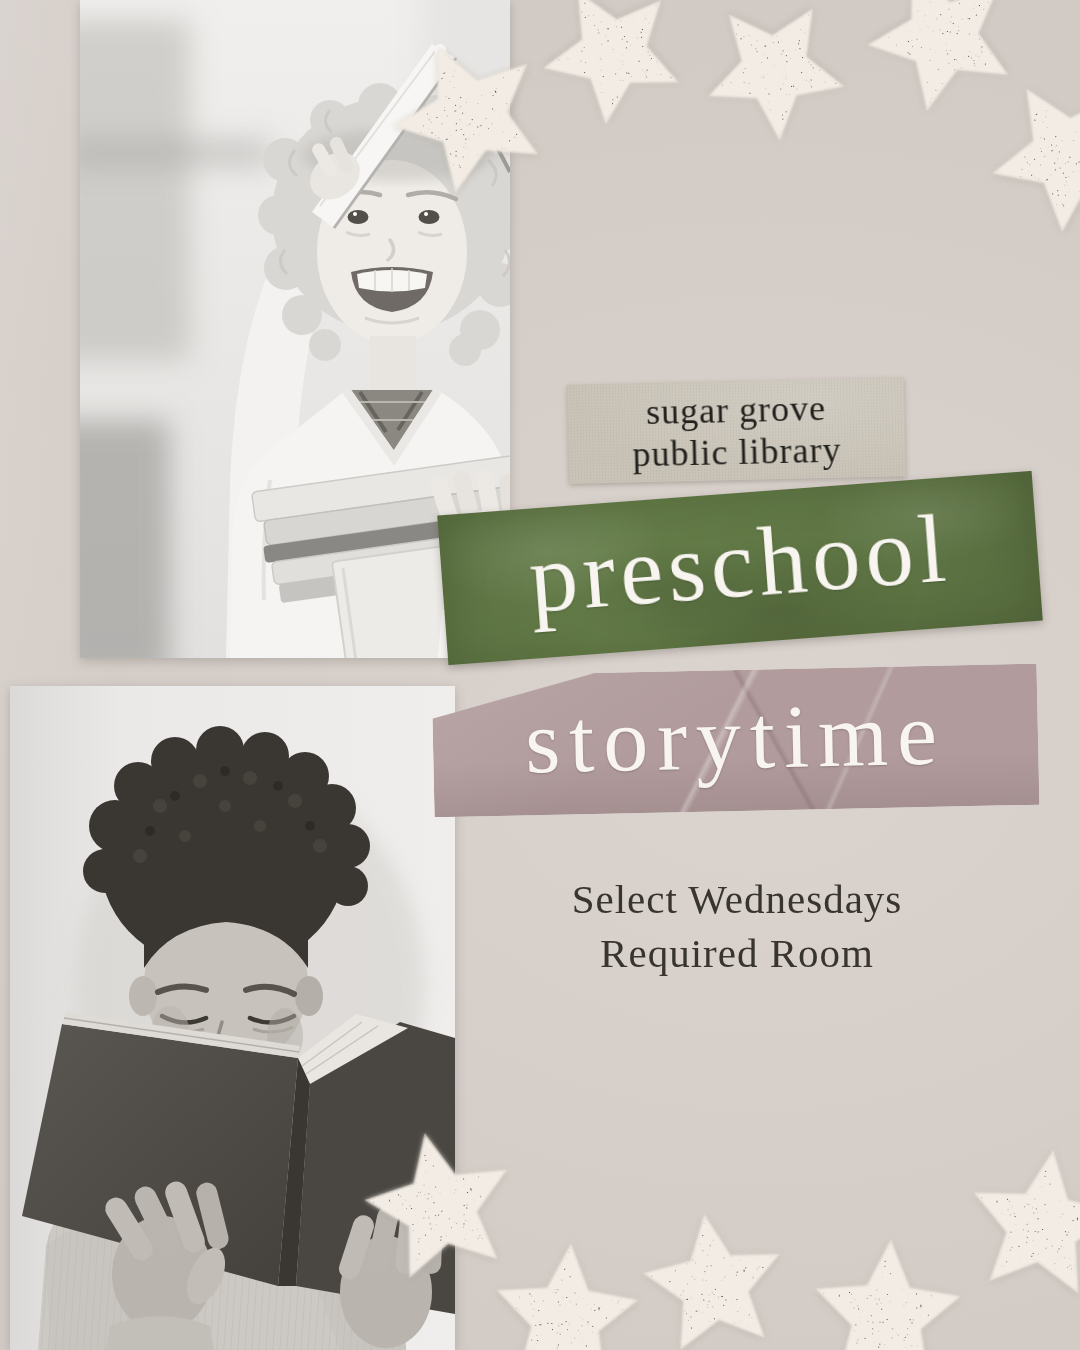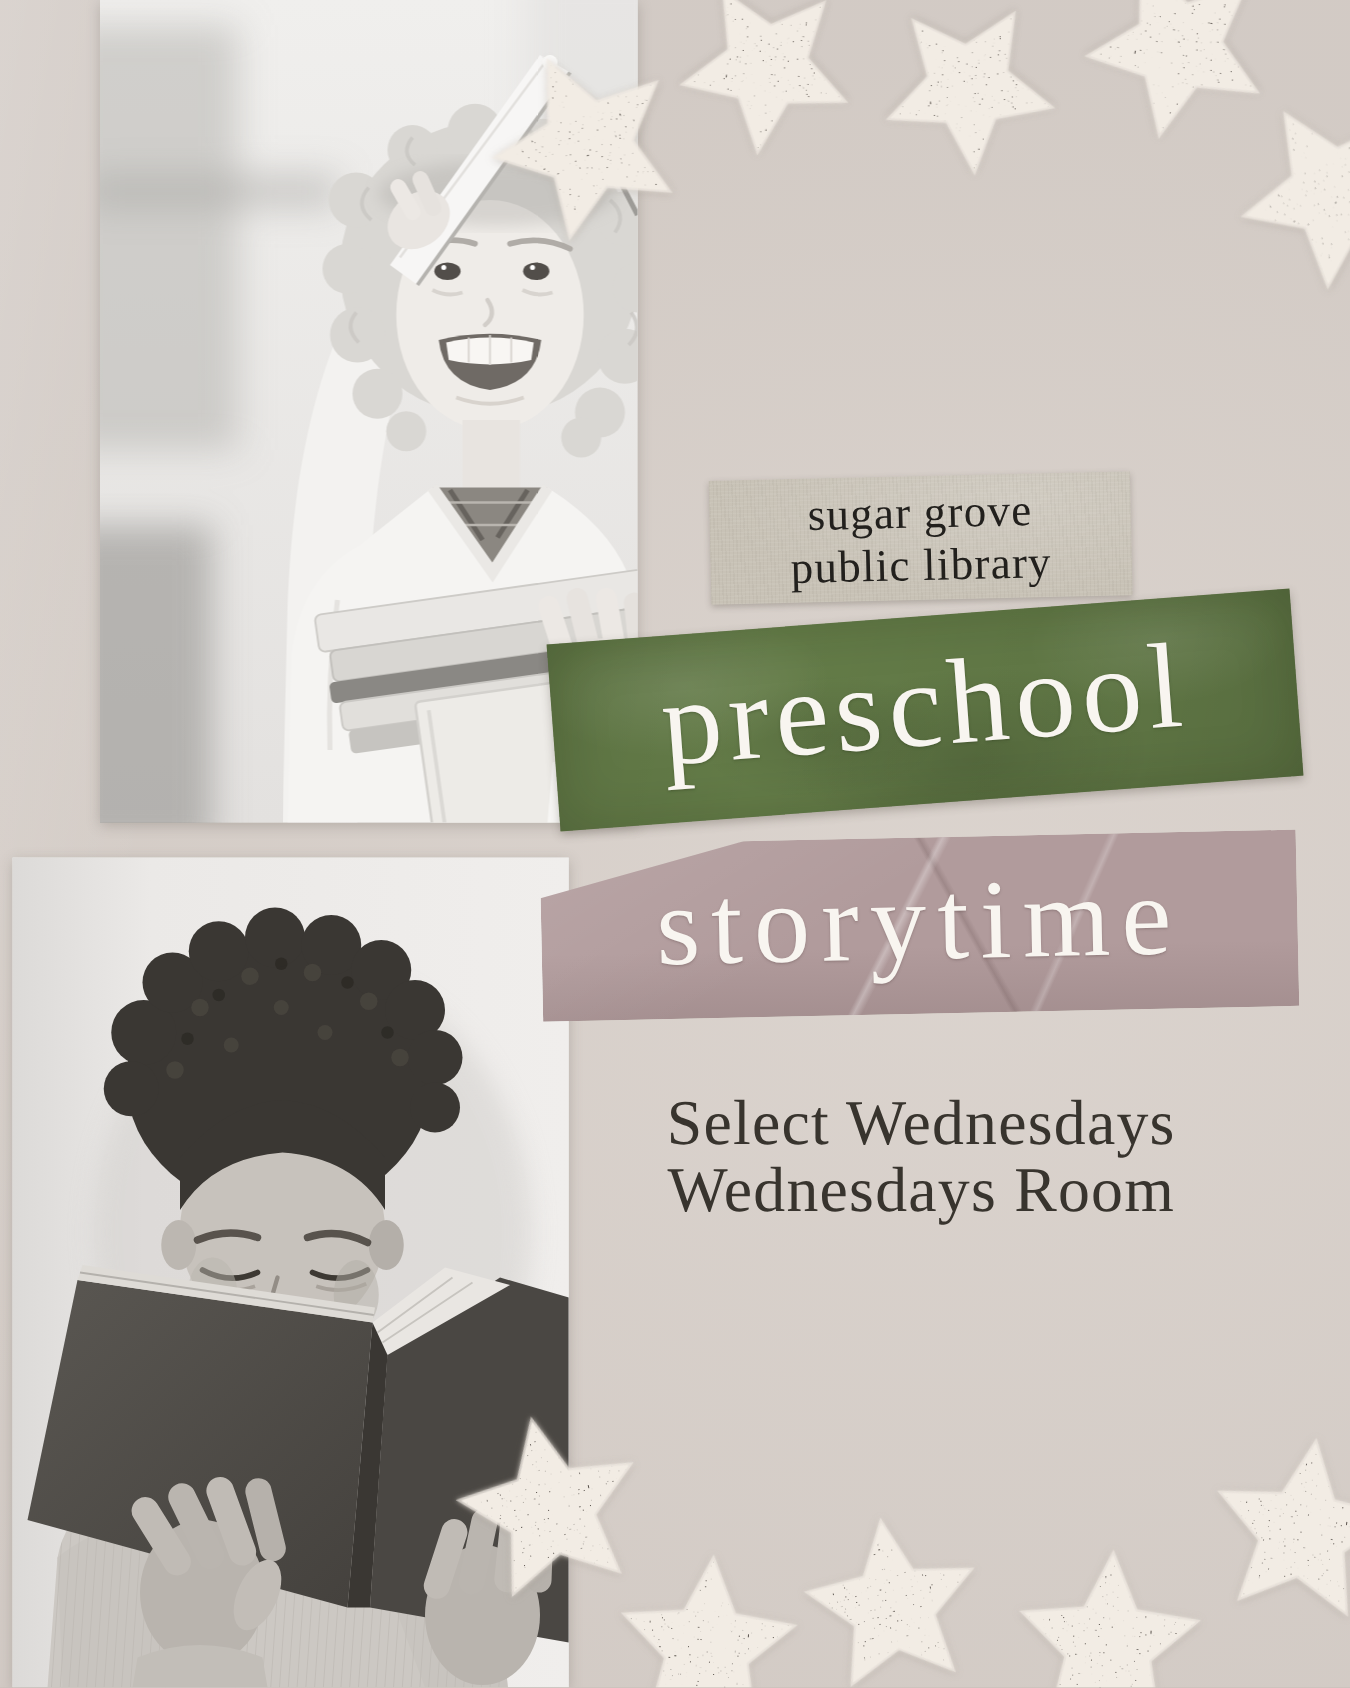--- a/index.html
+++ b/index.html
@@ -59,21 +59,21 @@
       radial-gradient(ellipse at 72% 18%, rgba(255,255,255,.16), transparent 70%);
     box-shadow:0 2px 5px rgba(80,72,62,.30);
   }
   .library-label .label-line{
     color:var(--label-text,#22201d); font-size:36px; line-height:42px; letter-spacing:1px;
   }
   .details{
     position:absolute; left:487px; top:872px; width:500px; z-index:2; text-align:center;
   }
   .detail-line{
-    color:var(--detail-text,#38342e); font-size:51px; line-height:54px; letter-spacing:1px;
+    color:var(--detail-text,#38342e); font-size:41px; line-height:54px; letter-spacing:1px;
   }
   .star{
     position:absolute; z-index:5; color:var(--star,#564f49);
     filter:drop-shadow(0 0 2px rgba(246,240,233,.95)) drop-shadow(0 1px 3px rgba(115,105,95,.3));
   }
   .s1{left:393px; top:38px;   width:152px; height:152px; transform:rotate(-25deg);}
   .s2{left:543px; top:-14px;  width:140px; height:140px; transform:rotate(186deg);}
   .s3{left:705px; top:2px;    width:140px; height:140px; transform:rotate(176deg);}
   .s4{left:868px; top:-34px;  width:148px; height:148px; transform:rotate(192deg);}
   .s5{left:990px; top:76px;   width:152px; height:152px; transform:rotate(-32deg);}
@@ -344,21 +344,21 @@
   <div class="banner banner-green">
     <div class="banner-text">preschool</div>
   </div>
 
   <div class="banner banner-mauve">
     <div class="banner-text">storytime</div>
   </div>
 
   <div class="details">
     <div class="detail-line">Select Wednesdays</div>
-    <div class="detail-line">Wednesdays Room</div>
+    <div class="detail-line">Required Room</div>
   </div>
 
   <svg class="star s1" viewBox="0 0 100 100">
       <use href="#star-unit"></use>
     </svg>
   <svg class="star s2" viewBox="0 0 100 100">
       <use href="#star-unit"></use>
     </svg>
   <svg class="star s3" viewBox="0 0 100 100">
       <use href="#star-unit"></use>

